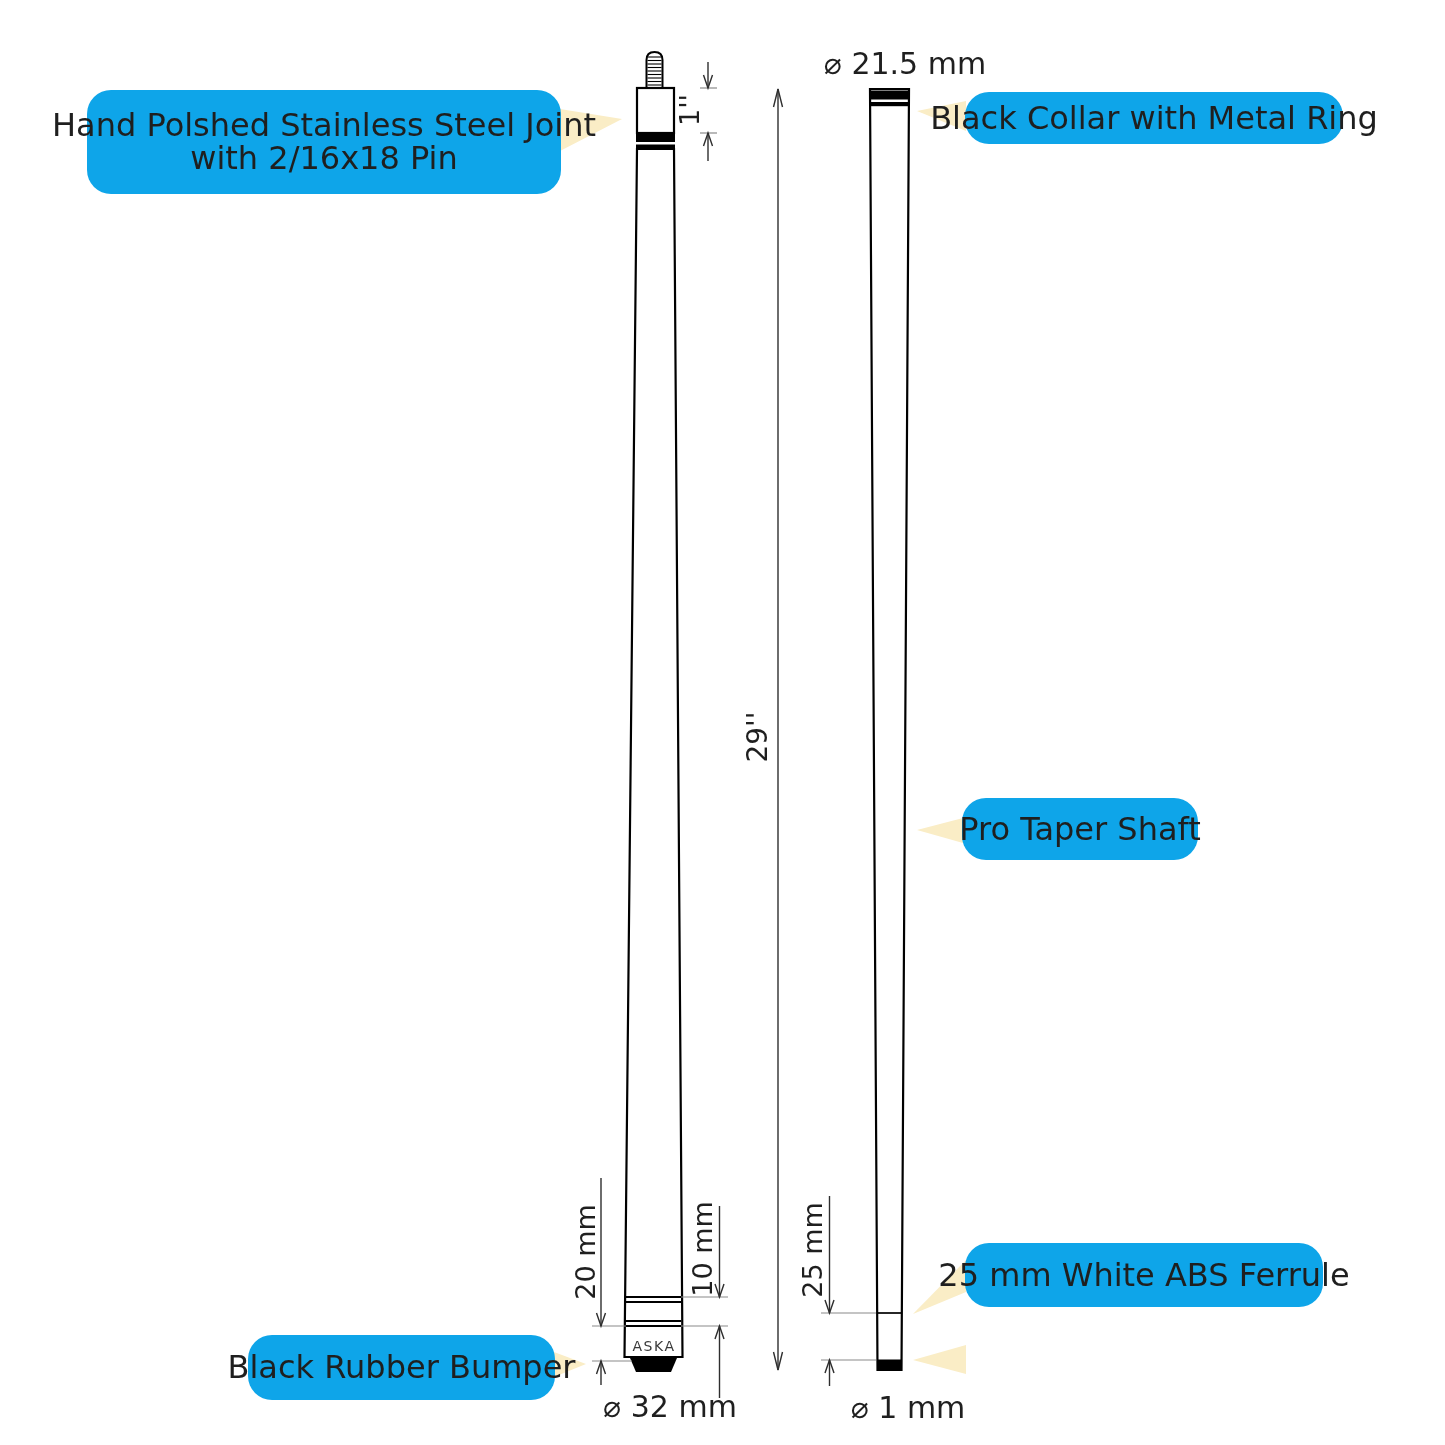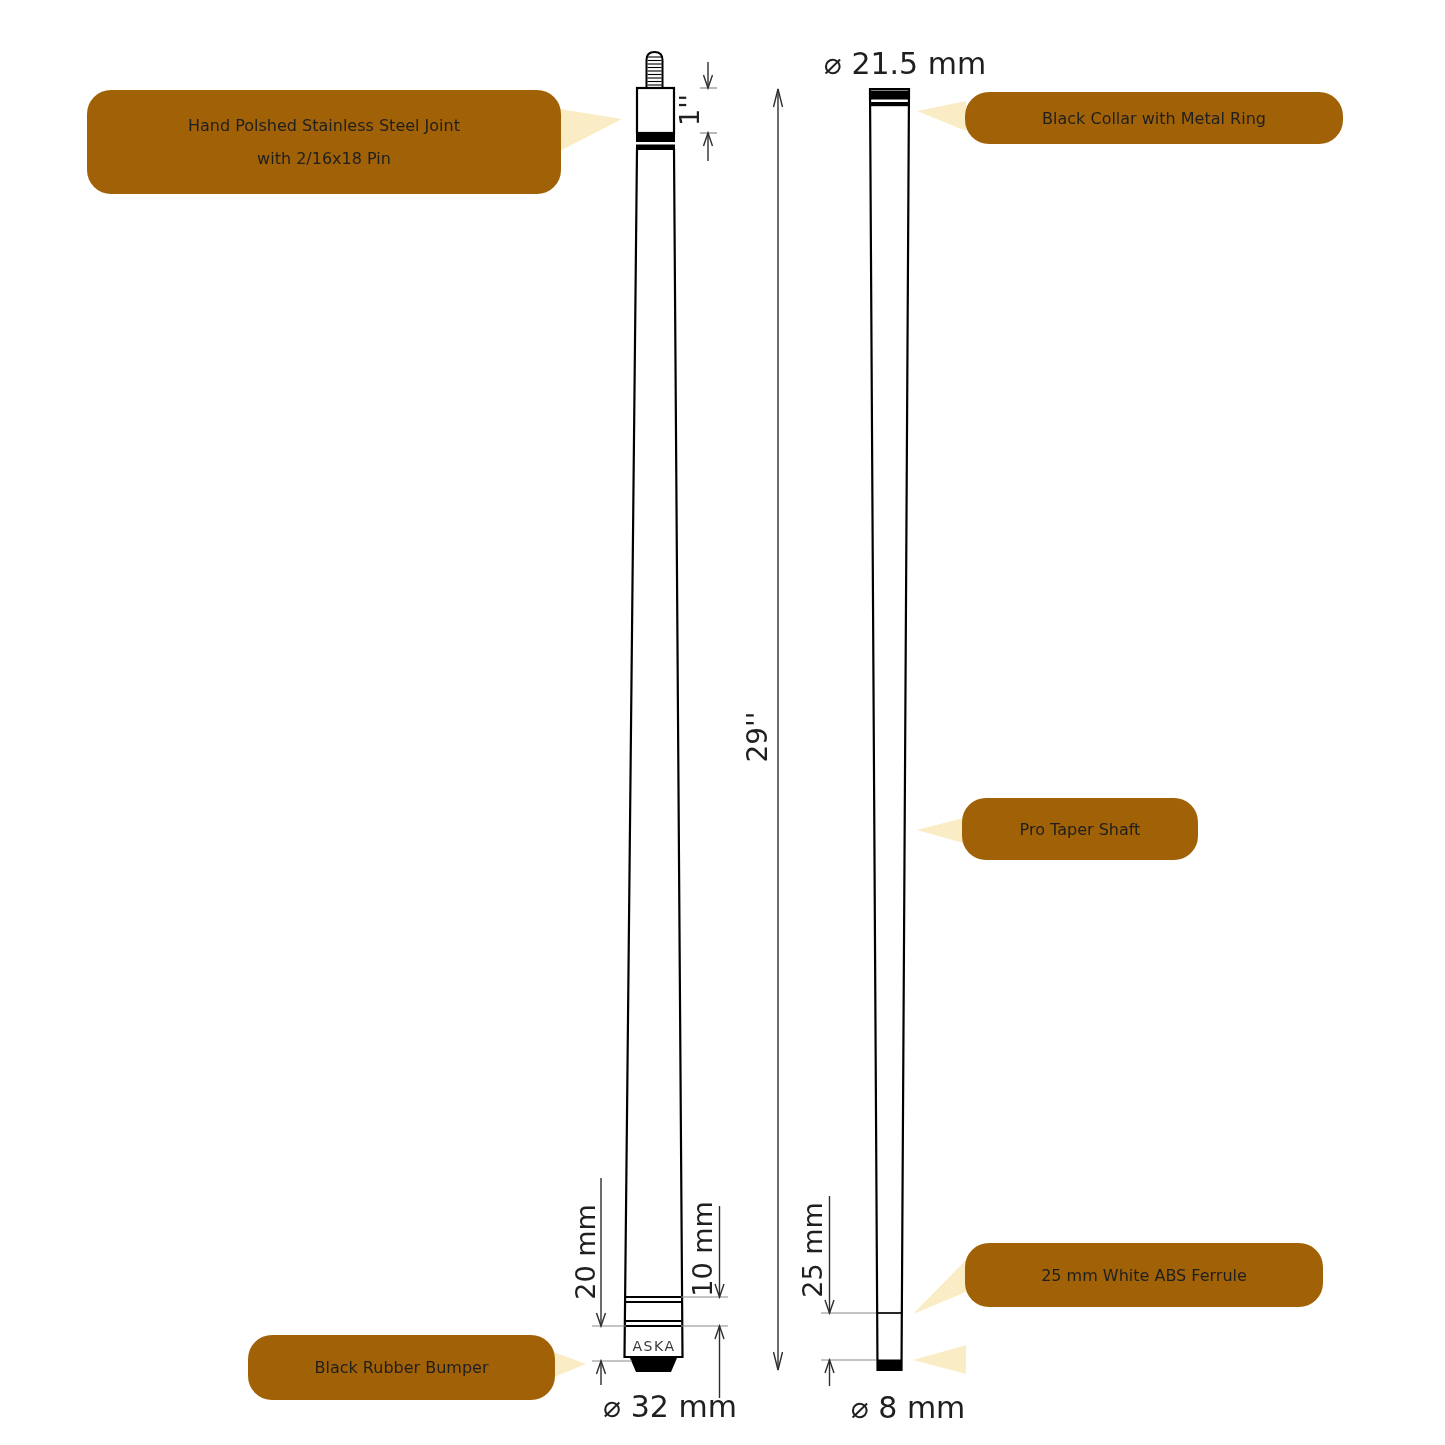--- a/index.html
+++ b/index.html
@@ -6,24 +6,24 @@
   .stage{
     position:relative;
     width:1445px;height:1445px;
     background:#ffffff;
     font-family:"DejaVu Sans","Liberation Sans",sans-serif;
     overflow:hidden;
   }
   svg.artwork{position:absolute;left:0;top:0;z-index:1;}
   .callout{
     position:absolute;z-index:2;
-    background:#a16207;
+    background:#0ea5e9;
     border-radius:24px;
     color:#1f1f1f;
-    font-size:16px;
+    font-size:32px;
     display:flex;flex-direction:column;align-items:center;justify-content:center;
     text-align:center;line-height:33px;
     white-space:nowrap;
   }
   .dim-label{
     position:absolute;z-index:2;
     color:#1f1f1f;font-size:27px;white-space:nowrap;
     transform:translate(-50%,-50%) rotate(-90deg);
   }
   .dia-label{
@@ -173,17 +173,17 @@
   <div class="dim-label" style="left:585px;top:1252px;">20 mm</div>
 
   <div class="dim-label" style="left:702px;top:1249px;">10 mm</div>
 
   <div class="dim-label" style="left:812px;top:1250px;">25 mm</div>
 
   <div class="dia-label" style="left:905px;top:63px;">⌀ 21.5 mm</div>
 
   <div class="dia-label" style="left:670px;top:1406px;">⌀ 32 mm</div>
 
-  <div class="dia-label" style="left:908px;top:1407px;">⌀ 8 mm</div>
+  <div class="dia-label" style="left:908px;top:1407px;">⌀ 1 mm</div>
 
   <div class="brand-label" style="left:654px;top:1346px;">ASKA</div>
 
 </div>
 
 </body></html>

